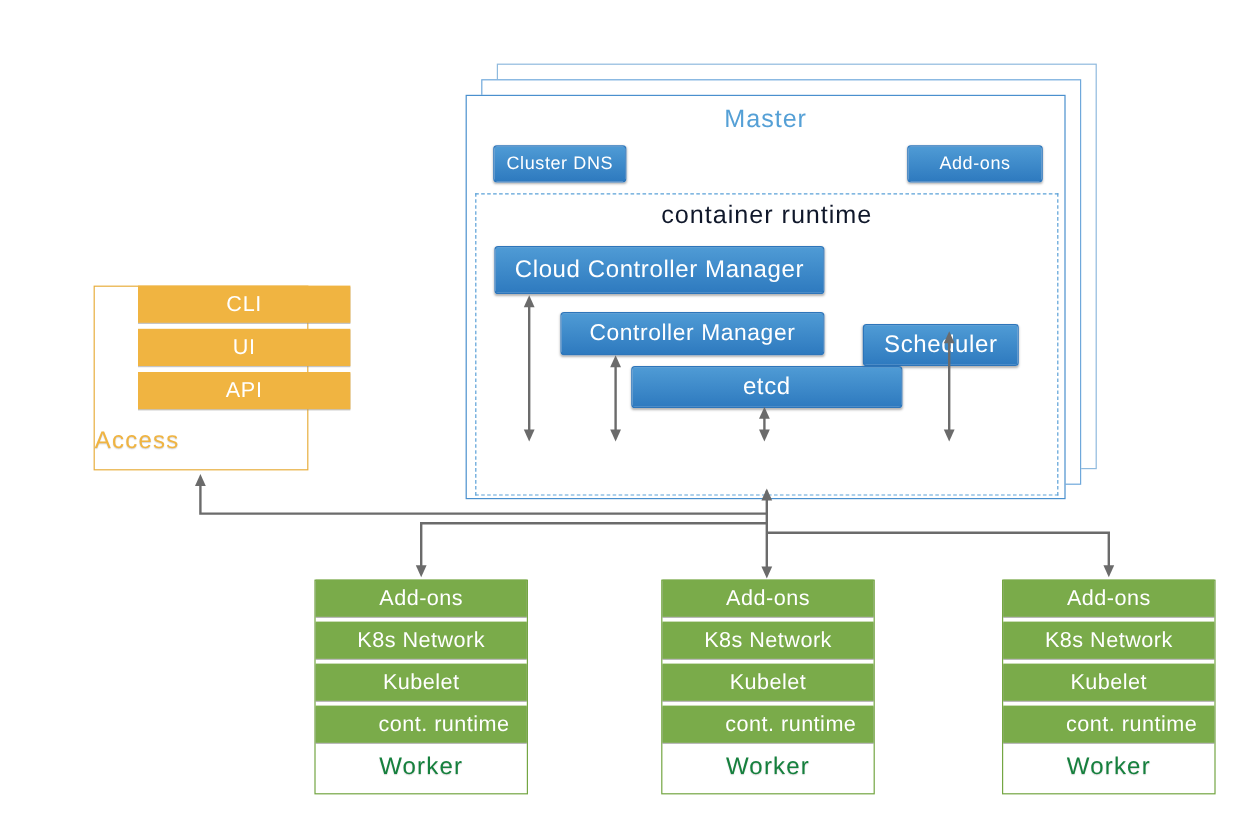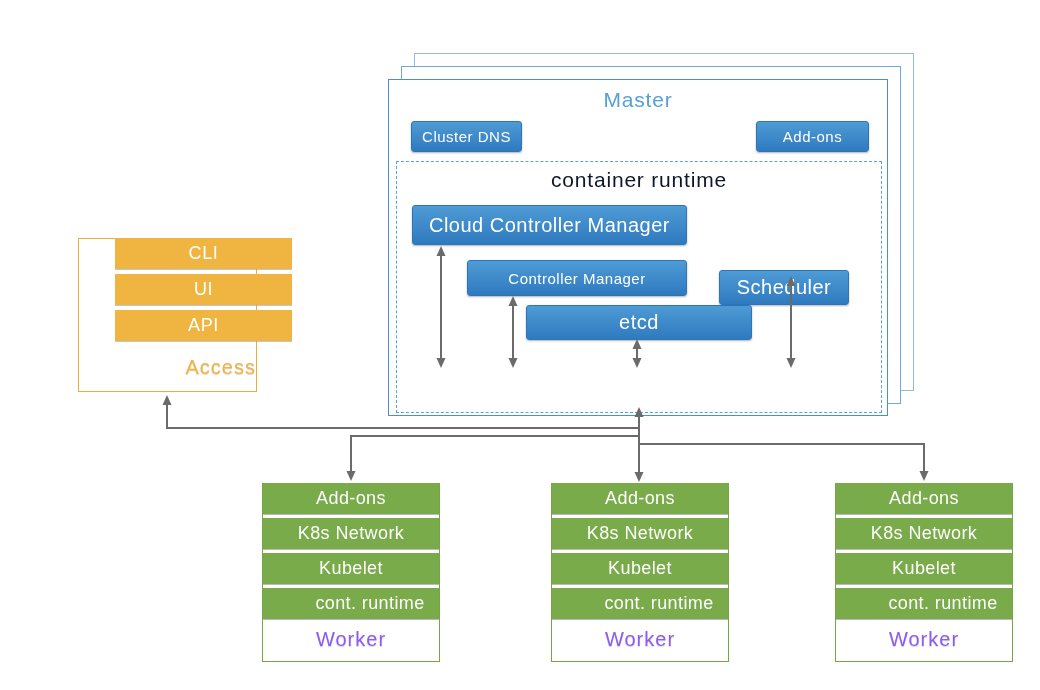--- a/index.html
+++ b/index.html
@@ -55,21 +55,21 @@
     border: 1.5px dashed #5ba1d8;
   }
   .runtime-title {
     position: absolute; left: 0; top: 6px; width: 100%;
     text-align: center;
     color: #0f172a;
     font-size: 21px;
     letter-spacing: 0.8px;
   }
   .box-ccm   { left: 15px;  top: 43px;  width: 275px; height: 40px; font-size: 20px; }
-  .box-cm    { left: 70px;  top: 98px;  width: 220px; height: 36px; font-size: 15px; }
+  .box-cm    { left: 70px;  top: 98px;  width: 220px; height: 36px; font-size: 19px; }
   .box-sched { left: 322px; top: 79px;  width: 130px; height: 35px; font-size: 20px; margin-top: 29px; }
   .box-etcd  { left: 129px; top: 143px; width: 226px; height: 35px; font-size: 20px; }
   .box-api   { left: 15px;  top: 210px; width: 460px; height: 35px; font-size: 20px; }
   
   .access-node {
     position: absolute;
     left: 78px; top: 238px; width: 179px; height: 154px;
     background: #ffffff;
     border: 1px solid #e8ae3e;
     z-index: 3;
@@ -82,21 +82,21 @@
     color: #ffffff;
     font-size: 18px;
     letter-spacing: 0.6px;
     margin-left: 36px;
   }
   .access-row:nth-of-type(1) { top: -1px; }
   .access-row:nth-of-type(2) { top: 35px; }
   .access-row:nth-of-type(3) { top: 71px; }
   .access-title {
     position: absolute; left: 0; bottom: 12px; width: 100%;
-    text-align: right;
+    text-align: left;
     color: #f0b441;
     font-size: 20px;
     letter-spacing: 1px;
     text-shadow: 0 1px 1px rgba(0,0,0,0.18);
   }
   
   .worker-node {
     position: absolute;
     top: 483px; width: 178px; height: 179px;
     background: #ffffff;
@@ -116,21 +116,21 @@
     letter-spacing: 0.4px;
     white-space: nowrap;
   }
   .worker-row:nth-of-type(1) { top: -1px; }
   .worker-row:nth-of-type(2) { top: 34px; }
   .worker-row:nth-of-type(3) { top: 69px; }
   .worker-row:nth-of-type(4) { top: 104px; padding-left: 38px; }
   .worker-title {
     position: absolute; left: 0; bottom: 10px; width: 100%;
     text-align: center;
-    color: #8b5cf6;
+    color: #15803d;
     font-size: 20px;
     letter-spacing: 1px;
     text-shadow: 0 1px 1px rgba(0,0,0,0.18);
   }
   
   .arrows {
     position: absolute; left: 0; top: 0;
     width: 1040px; height: 690px;
     z-index: 5;
     pointer-events: none;

